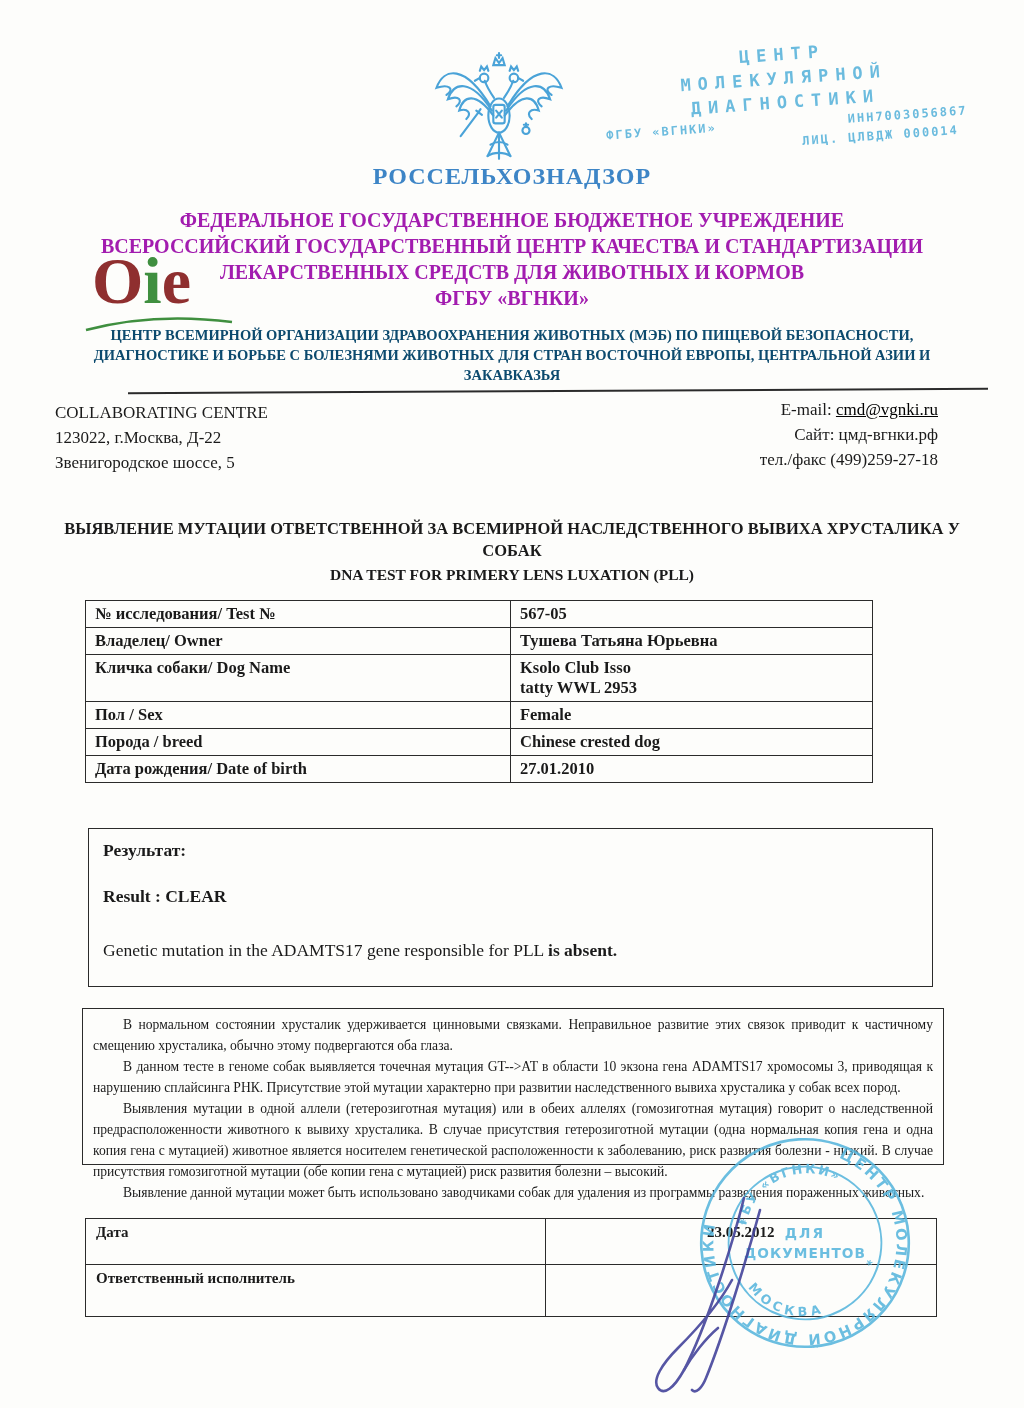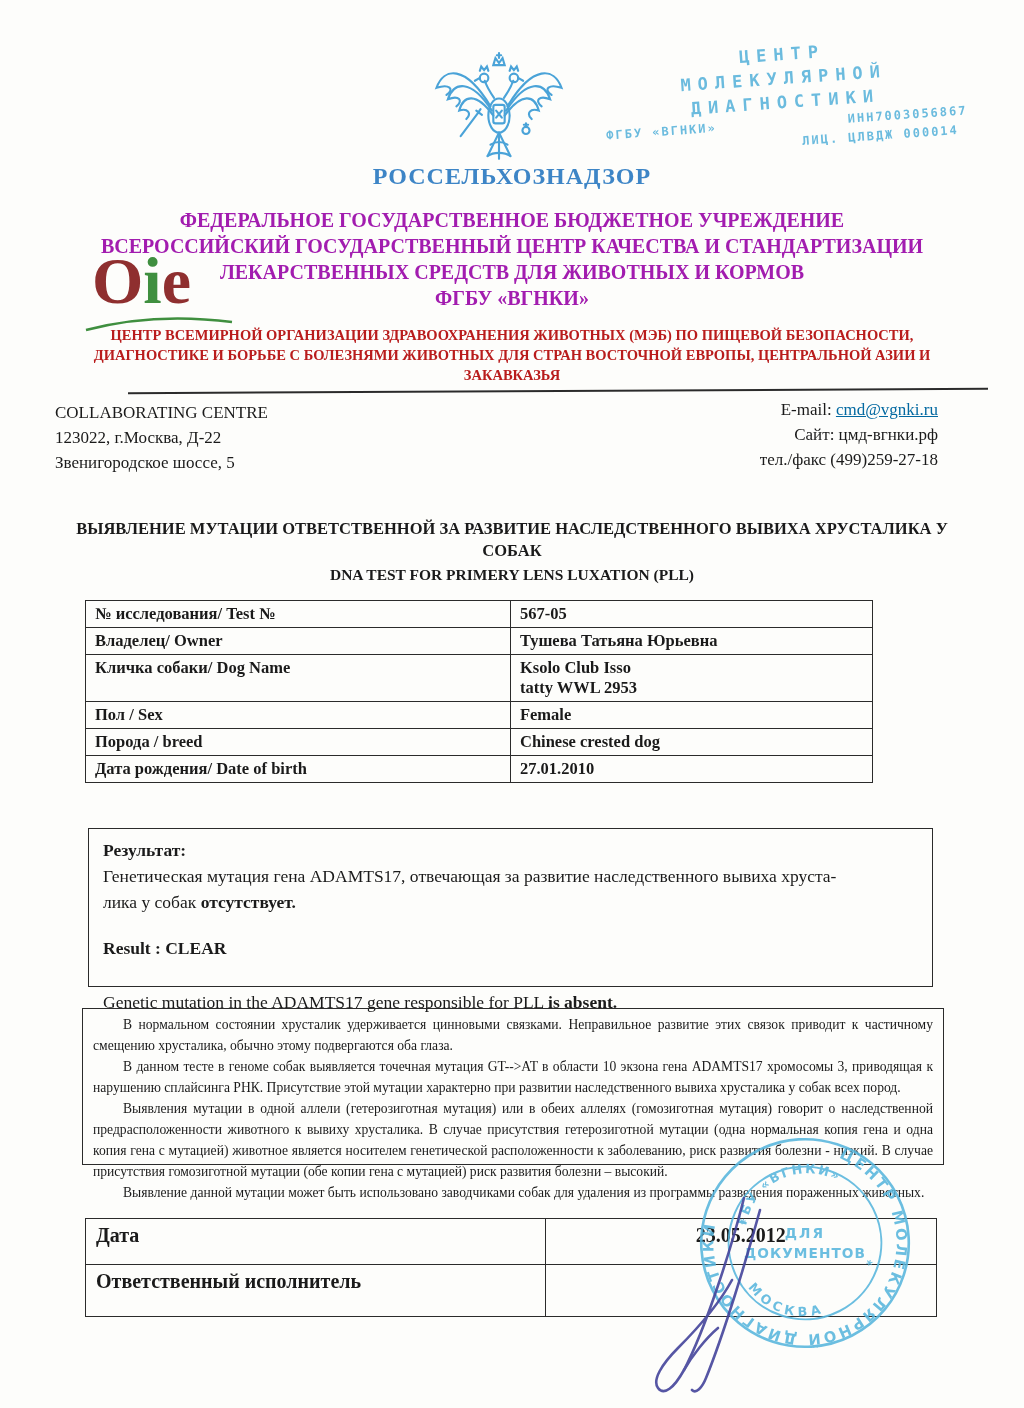--- a/index.html
+++ b/index.html
@@ -31,28 +31,28 @@
   .org {
     position:absolute; top:207px; width:100%; text-align:center;
     color:#a21caf; font-size:20px; font-weight:bold; line-height:26px;
   }
   .oie-logo { position:absolute; left:84px; top:252px; width:150px; }
   .oie-text { font-size:66px; font-weight:bold; line-height:58px; font-family:"Liberation Serif",serif;margin-left:8px; }
   .oie-o, .oie-e { color:#8f2f2f; }
   .oie-i { color:#3f8f3f; }
   .collab {
     position:absolute; top:325px; width:100%; text-align:center;
-    color:#b91c1c; font-size:14.5px; font-weight:bold; line-height:20px;
+    color:#0c4a6e; font-size:14.5px; font-weight:bold; line-height:20px;
   }
   .divider { position:absolute; left:128px; top:390px; width:860px; border-top:2px solid #2b2b2b; transform:rotate(-0.3deg); }
 
   
   .contact-left { position:absolute; left:55px; top:400px; font-size:17px; line-height:25px; }
   .contact-right { position:absolute; right:86px; top:397px; font-size:17px; line-height:25px; text-align:right; }
-  .contact-right a { color:#0369a1; }
+  .contact-right a { color:#000000; }
 
   
   .test-title {
     position:absolute; top:518px; left:62px; width:900px; text-align:center;
     font-weight:bold; font-size:16.5px; line-height:22px;
   }
   .test-title .en { font-size:15.5px; margin-top:2px; }
 
   
   table.info {
@@ -75,21 +75,21 @@
   .notes-box {
     position:absolute; left:82px; top:1008px; width:862px; height:157px;
     border:1.6px solid #2b2b2b; padding:5px 10px 0 10px;
     font-size:13.6px; line-height:21px; text-align:justify;
   }
   .notes-box p { text-indent:30px; }
 
   
   table.footer {
     position:absolute; left:85px; top:1218px; width:852px;
-    border-collapse:collapse; font-size:20px; font-weight:bold;
+    border-collapse:collapse; font-size:15px; font-weight:bold;
   }
   table.footer td { border:1.6px solid #2b2b2b; padding:5px 10px; vertical-align:top; }
   table.footer td.lbl { width:54%; height:46px; }
   table.footer td.val { text-align:center; }
 
   
   .round-stamp { position:absolute; left:688px; top:1126px; opacity:.88; }
   .signature { position:absolute; left:648px; top:1188px; }
 </style>
 </head>
@@ -176,21 +176,21 @@
   </div>
   <div class="contact-right">
     <div>
       <span>E-mail: </span><a href="#">cmd@vgnki.ru</a>
     </div>
     <div>Сайт: цмд-вгнки.рф</div>
     <div>тел./факс (499)259-27-18</div>
   </div>
 
   <div class="test-title">
-    <div>ВЫЯВЛЕНИЕ МУТАЦИИ ОТВЕТСТВЕННОЙ ЗА РАЗВИТИЕ НАСЛЕДСТВЕННОГО ВЫВИХА ХРУСТАЛИКА У СОБАК</div>
+    <div>ВЫЯВЛЕНИЕ МУТАЦИИ ОТВЕТСТВЕННОЙ ЗА ВСЕМИРНОЙ НАСЛЕДСТВЕННОГО ВЫВИХА ХРУСТАЛИКА У СОБАК</div>
     <div class="en">DNA TEST FOR PRIMERY LENS LUXATION (PLL)</div>
   </div>
 
   <table class="info">
     <tbody>
       <tr>
         <td class="lbl">№ исследования/ Test №</td>
         <td>567-05</td>
       </tr>
       <tr>
@@ -214,24 +214,20 @@
       </tr>
       <tr>
         <td class="lbl">Дата рождения/ Date of birth</td>
         <td>27.01.2010</td>
       </tr>
     </tbody>
   </table>
 
   <div class="result-box">
     <div class="b">Результат:</div>
-    <div>
-      <span>Генетическая мутация гена ADAMTS17, отвечающая за развитие наследственного вывиха хруста-</span><br>
-      <span>лика  у собак </span><span class="b">отсутствует.</span>
-    </div>
     <div class="result-en-label">Result :  CLEAR</div>
     <div class="result-en">
       <span>Genetic mutation in  the ADAMTS17 gene responsible for PLL </span><span class="b">is absent.</span>
     </div>
   </div>
 
   <div class="notes-box">
     <p>В нормальном состоянии хрусталик удерживается цинновыми связками. Неправильное развитие этих связок приводит к частичному смещению хрусталика, обычно этому подвергаются оба глаза.</p>
     <p>В данном тесте в геноме собак выявляется точечная мутация GT--&gt;AT в области 10 экзона гена ADAMTS17 хромосомы 3, приводящая к нарушению сплайсинга РНК.  Присутствие этой мутации характерно при развитии наследственного вывиха хрусталика  у собак всех пород.</p>
     <p>Выявления мутации в одной аллели (гетерозиготная мутация) или в обеих аллелях (гомозиготная мутация) говорит о наследственной предрасположенности животного к вывиху хрусталика. В случае присутствия гетерозиготной мутации (одна нормальная копия гена и одна копия гена с мутацией) животное является носителем генетической расположенности к заболеванию, риск развития болезни - низкий. В случае присутствия гомозиготной мутации (обе копии гена с мутацией) риск развития болезни – высокий.</p>

